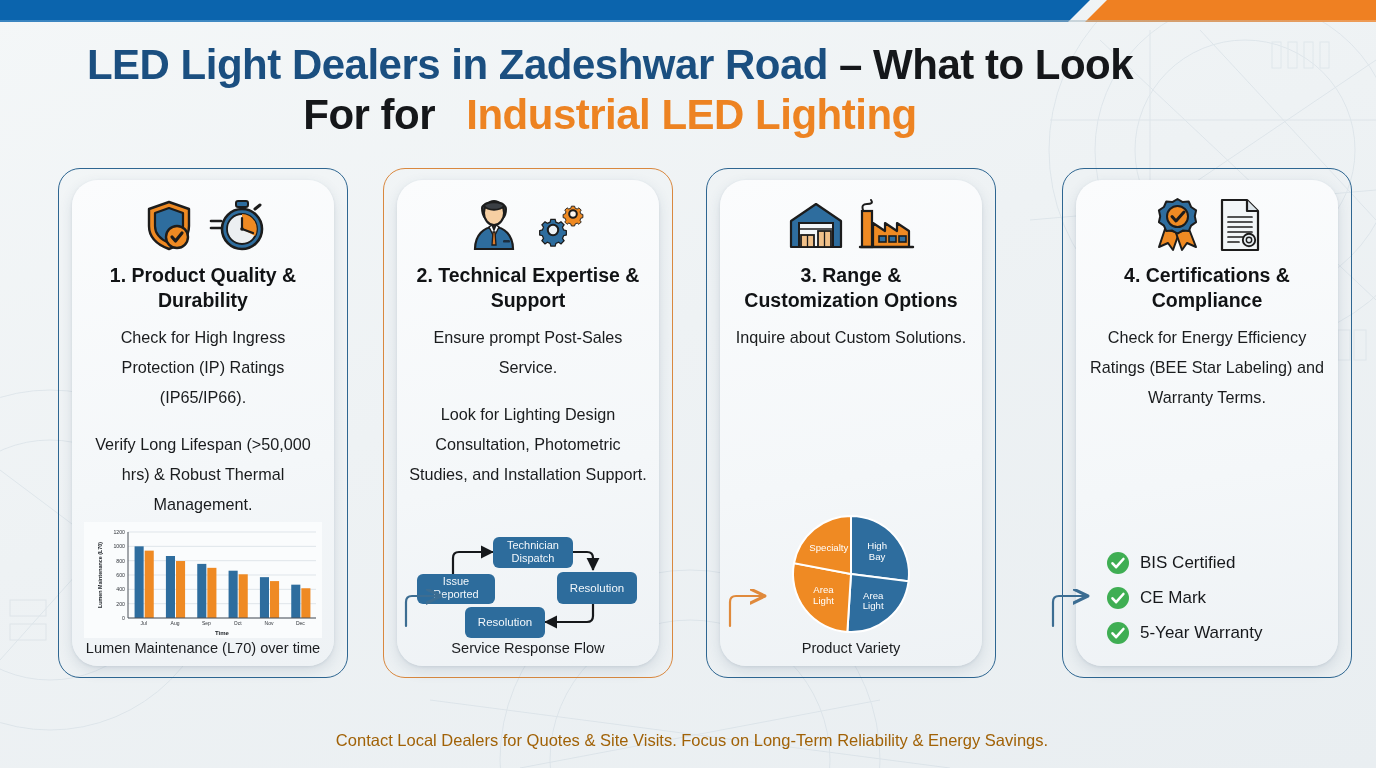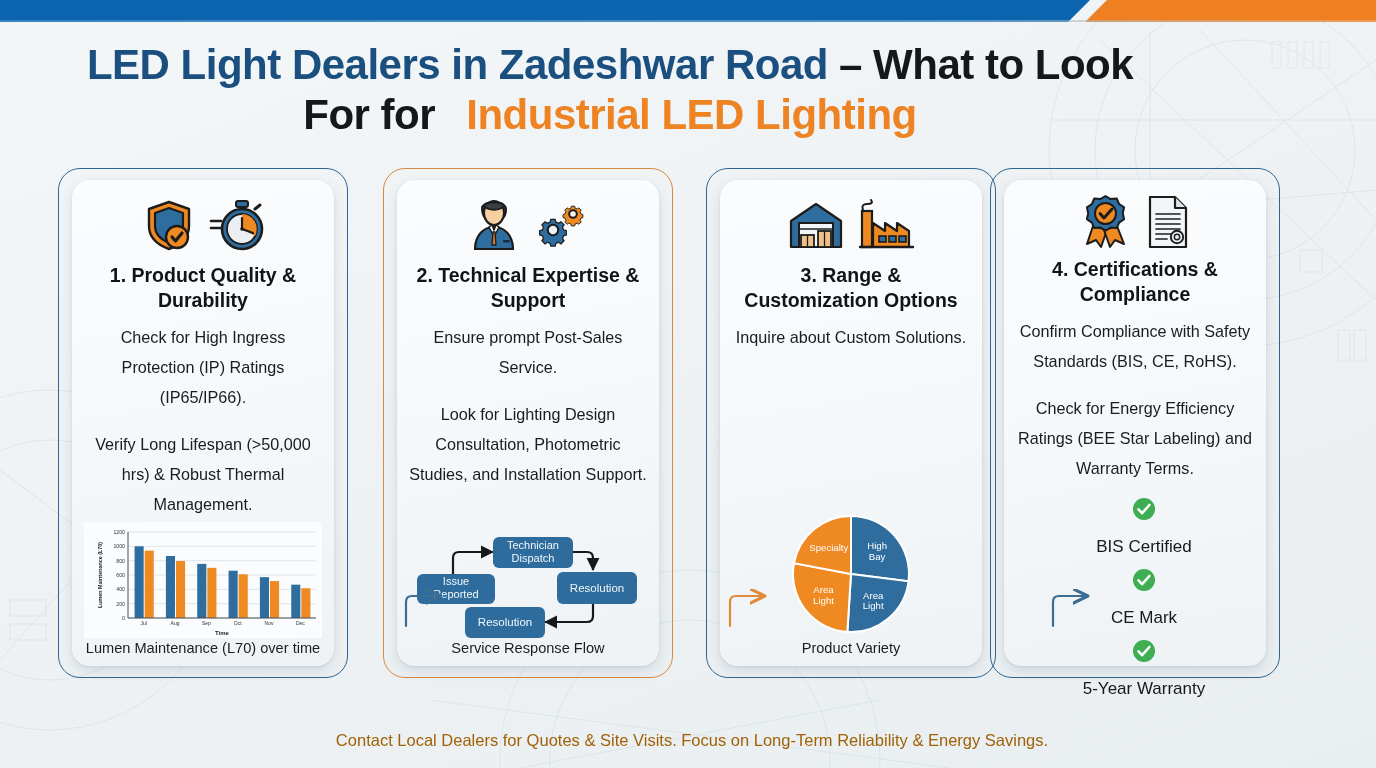--- a/index.html
+++ b/index.html
@@ -65,35 +65,35 @@
     width: 1262px; height: 512px;
   }
   .card-wrap {
     position: absolute;
     top: 0;
     width: 290px; height: 510px;
   }
   .card-wrap.c1 { left: 0px; }
   .card-wrap.c2 { left: 325px; }
   .card-wrap.c3 { left: 648px; padding-left: 30px; }
-  .card-wrap.c4 { left: 932px; }
+  .card-wrap.c4 { left: 1004px; }
 
   .card-outline {
     position: absolute; inset: 0;
     border: 1.6px solid #2e6691;
     border-radius: 22px;
   }
   .card-wrap.c2 .card-outline { border-color: #d9883f; }
 
   .card {
     position: absolute;
     left: 14px; top: 12px;
     width: 262px; height: 486px;
     background: linear-gradient(170deg, #fbfcfd 0%, #f4f7f9 60%, #eef2f5 100%);
-    border-radius: 18px;
+    border-radius: 26px;
     box-shadow: 0 5px 14px rgba(40,70,100,.13), 0 1px 3px rgba(40,70,100,.10);
     padding: 14px 12px 10px 12px;
     display: flex; flex-direction: column; align-items: center;
   }
 
   .card-icons {
     height: 62px;
     display: flex; align-items: center; justify-content: center;
     gap: 12px;
   }
@@ -122,23 +122,22 @@
   .visual-caption {
     font-size: 14.6px;
     color: #1b1d20;
     text-align: center;
     margin-top: 2px;
   }
 
   
   .checklist { margin-top: 14px; width: 100%; padding-left: 18px; }
   .check-row {
-    display: flex; align-items: center; gap: 16px;
+    display: flex; align-items: center; gap: 10px;
     margin-bottom: 11px;
-    flex-direction: column;
   }
   .check-row .ck { flex: 0 0 auto; }
   .check-label { font-size: 17px; color: #17191c; }
 
   
   .flow-arrow { position: absolute; top: 400px; }
   .flow-arrow.a1 { left: 338px; }
   .flow-arrow.a2 { left: 662px; }
   .flow-arrow.a3 { left: 985px; }
 
@@ -423,21 +422,20 @@
             <line x1="11" y1="35" x2="35" y2="35"></line>
             <line x1="11" y1="40" x2="26" y2="40"></line>
             <line x1="11" y1="45" x2="22" y2="45"></line>
           </g>
           <circle cx="32" cy="43" r="6.2" fill="#e7eef2" stroke="#1c1c1c" stroke-width="1.9"></circle>
           <circle cx="32" cy="43" r="2.7" fill="none" stroke="#1c1c1c" stroke-width="1.4"></circle>
         </svg>
       </div>
       <div class="card-title">4. Certifications &amp; Compliance</div>
       <div class="card-body">
-        <p>Confirm Compliance with Safety Standards (BIS, CE, RoHS).</p>
         <p>Check for Energy Efficiency Ratings (BEE Star Labeling) and Warranty Terms.</p>
       </div>
       <div class="card-visual">
         <div class="checklist">
           <div class="check-row">
             <svg class="ck" width="24" height="24" viewBox="0 0 24 24">
               <circle cx="12" cy="12" r="11" fill="#3fae53"></circle>
               <path d="M6.5 12.3 l3.6 3.9 7.3-8.2" fill="none" stroke="#ffffff" stroke-width="2.6" stroke-linecap="round" stroke-linejoin="round"></path>
             </svg>
             <span class="check-label">BIS Certified</span>

